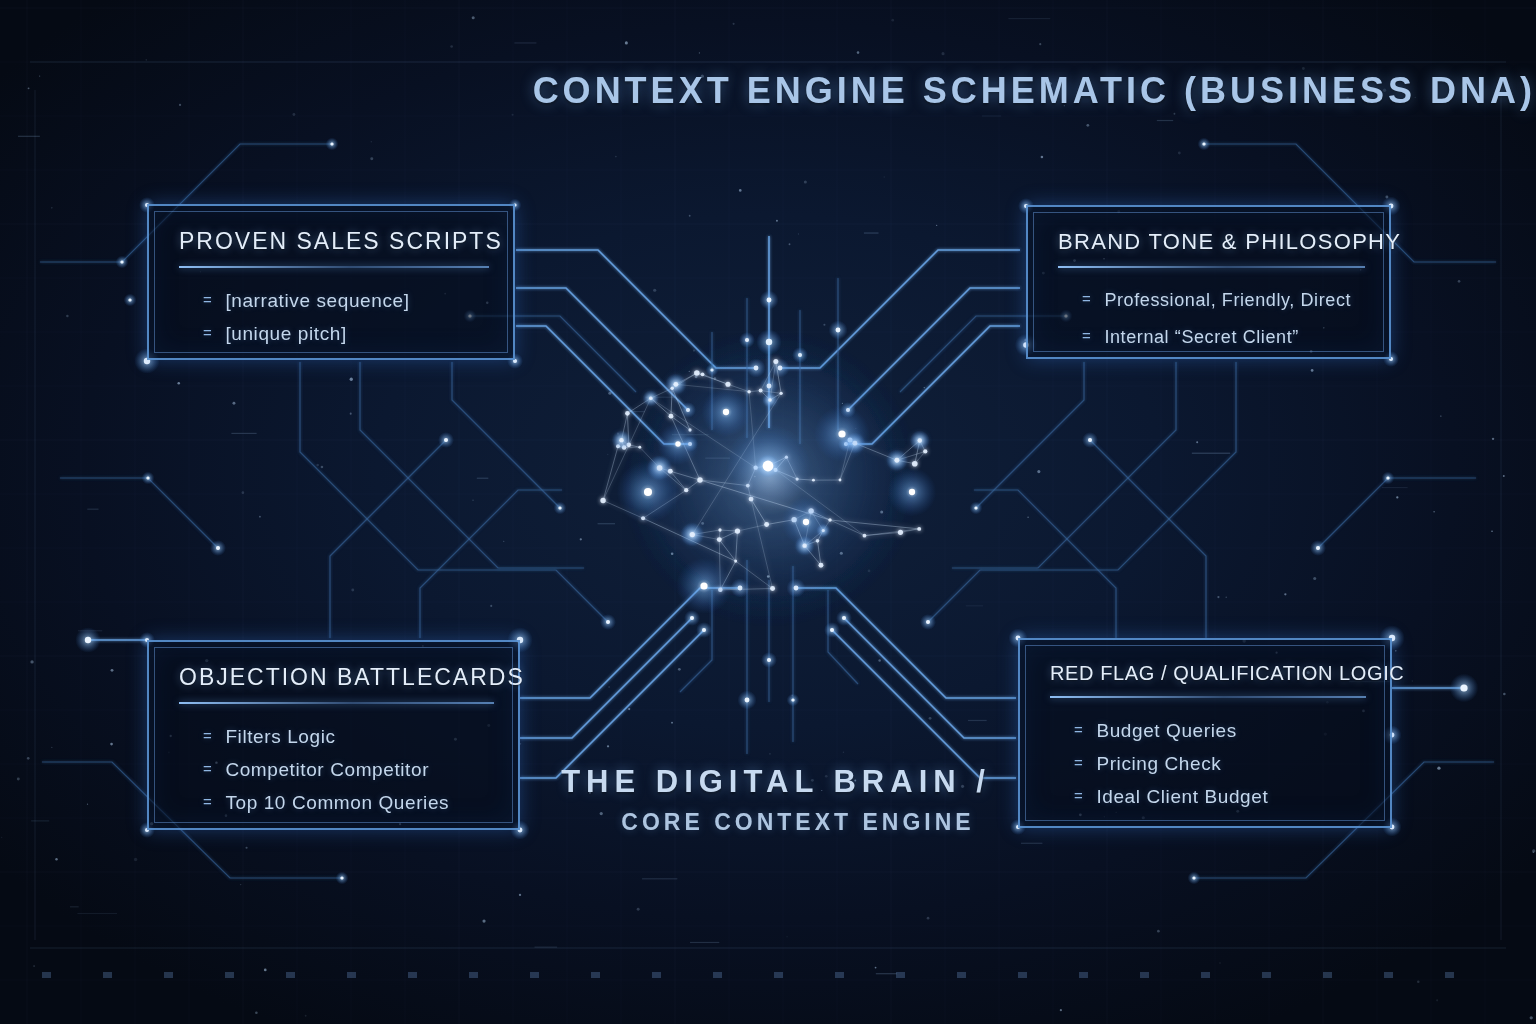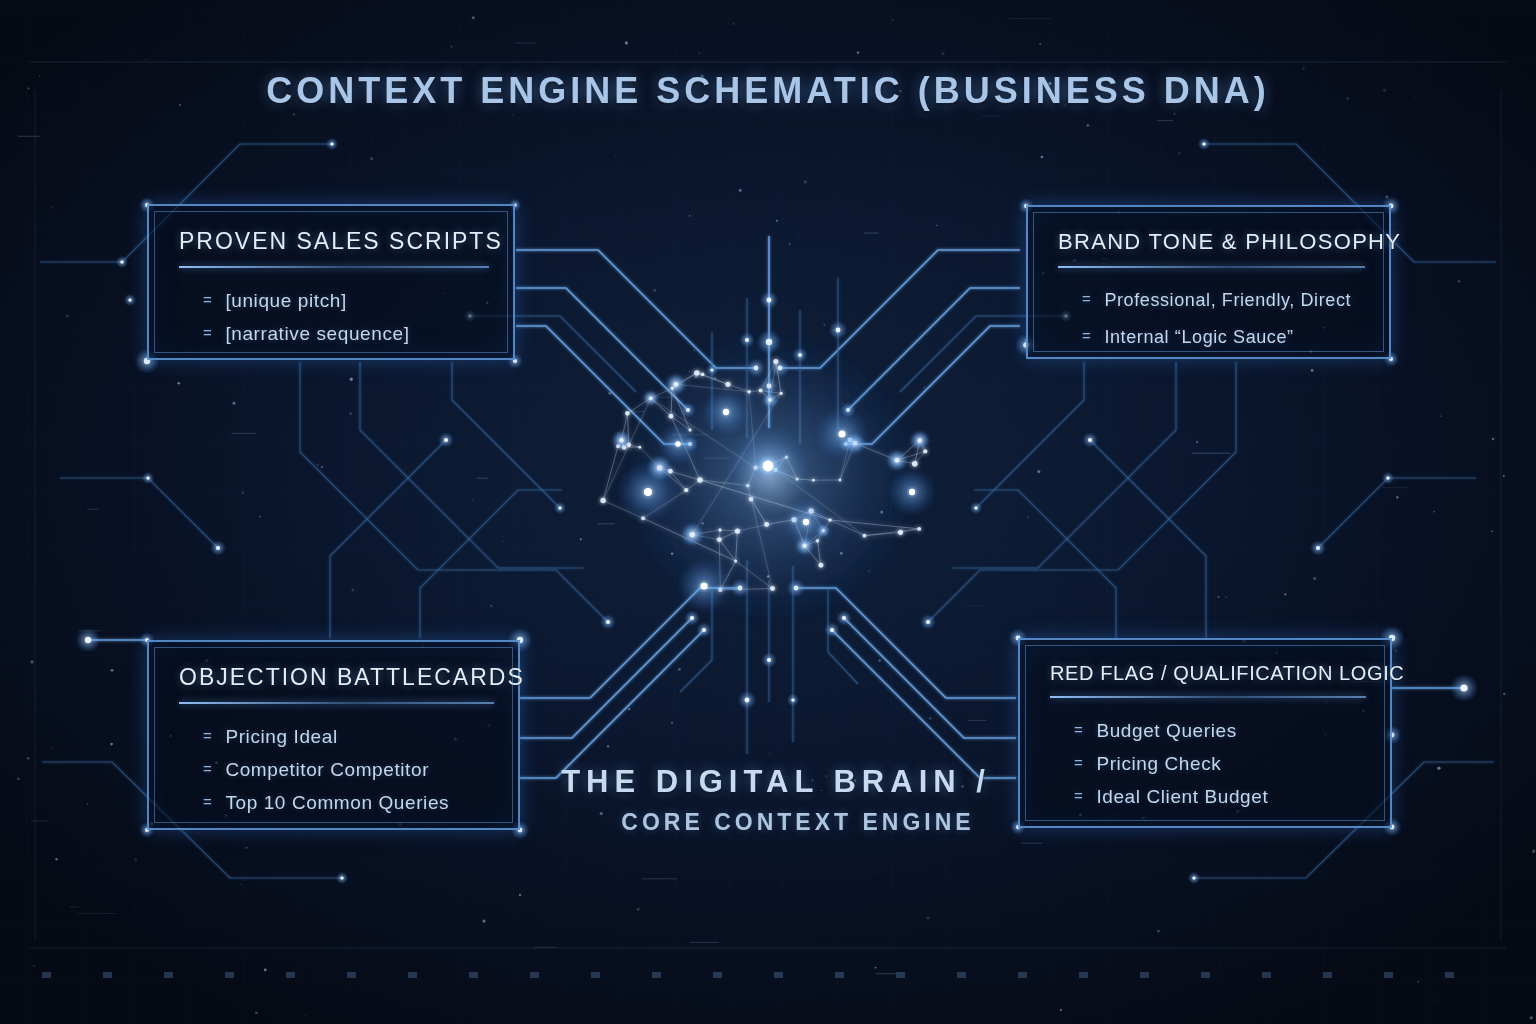--- a/index.html
+++ b/index.html
@@ -5,21 +5,21 @@
   html,body{margin:0;padding:0;background:#04070e;}
   .canvas{
     position:relative;width:1536px;height:1024px;overflow:hidden;
     background:
       radial-gradient(980px 640px at 50% 46%, #10203a 0%, #0b1830 40%, #081022 70%, #050a14 100%);
     font-family:"Liberation Sans", sans-serif;
   }
   svg.fx{position:absolute;left:0;top:0;width:1536px;height:1024px;}
 
   .page-title{
-    position:absolute;top:70px;left:0;width:100%;text-align:center;
+    position:absolute;top:70px;left:0;width:100%;text-align:right;
     font-size:36px;font-weight:600;letter-spacing:4px;color:#a9c6e8;
     text-shadow:0 0 14px rgba(110,170,240,.45), 0 2px 3px rgba(0,0,0,.65);
     white-space:nowrap;
   }
 
   .panel{
     position:absolute;box-sizing:border-box;
     border:2px solid rgba(96,156,225,.85);
     background:rgba(6,13,27,.55);
     box-shadow:0 0 18px rgba(60,130,230,.35), inset 0 0 30px rgba(25,60,120,.22);
@@ -718,43 +718,43 @@
       </g>
   </svg>
 
   <div class="page-title">CONTEXT ENGINE SCHEMATIC (BUSINESS DNA)</div>
 
   <div class="panel tl" style="left:147px;top:204px;width:368px;height:156px;">
     <div class="panel-inner">
       <div class="panel-title">PROVEN SALES SCRIPTS</div>
       <div class="panel-rule"></div>
       <ul class="panel-items">
+        <li><span class="bullet">=</span><span>[narrative sequence]</span></li>
         <li><span class="bullet">=</span><span>[unique pitch]</span></li>
-        <li><span class="bullet">=</span><span>[narrative sequence]</span></li>
       </ul>
     </div>
   </div>
 
   <div class="panel tr" style="left:1026px;top:205px;width:365px;height:154px;">
     <div class="panel-inner">
       <div class="panel-title">BRAND TONE &amp; PHILOSOPHY</div>
       <div class="panel-rule"></div>
       <ul class="panel-items">
         <li><span class="bullet">=</span><span>Professional, Friendly, Direct</span></li>
-        <li><span class="bullet">=</span><span>Internal “Logic Sauce”</span></li>
+        <li><span class="bullet">=</span><span>Internal “Secret Client”</span></li>
       </ul>
     </div>
   </div>
 
   <div class="panel bl" style="left:147px;top:640px;width:373px;height:190px;">
     <div class="panel-inner">
       <div class="panel-title">OBJECTION BATTLECARDS</div>
       <div class="panel-rule"></div>
       <ul class="panel-items">
-        <li><span class="bullet">=</span><span>Pricing Ideal</span></li>
+        <li><span class="bullet">=</span><span>Filters Logic</span></li>
         <li><span class="bullet">=</span><span>Competitor Competitor</span></li>
         <li><span class="bullet">=</span><span>Top 10 Common Queries</span></li>
       </ul>
     </div>
   </div>
 
   <div class="panel br" style="left:1018px;top:638px;width:374px;height:190px;">
     <div class="panel-inner">
       <div class="panel-title">RED FLAG / QUALIFICATION LOGIC</div>
       <div class="panel-rule"></div>

